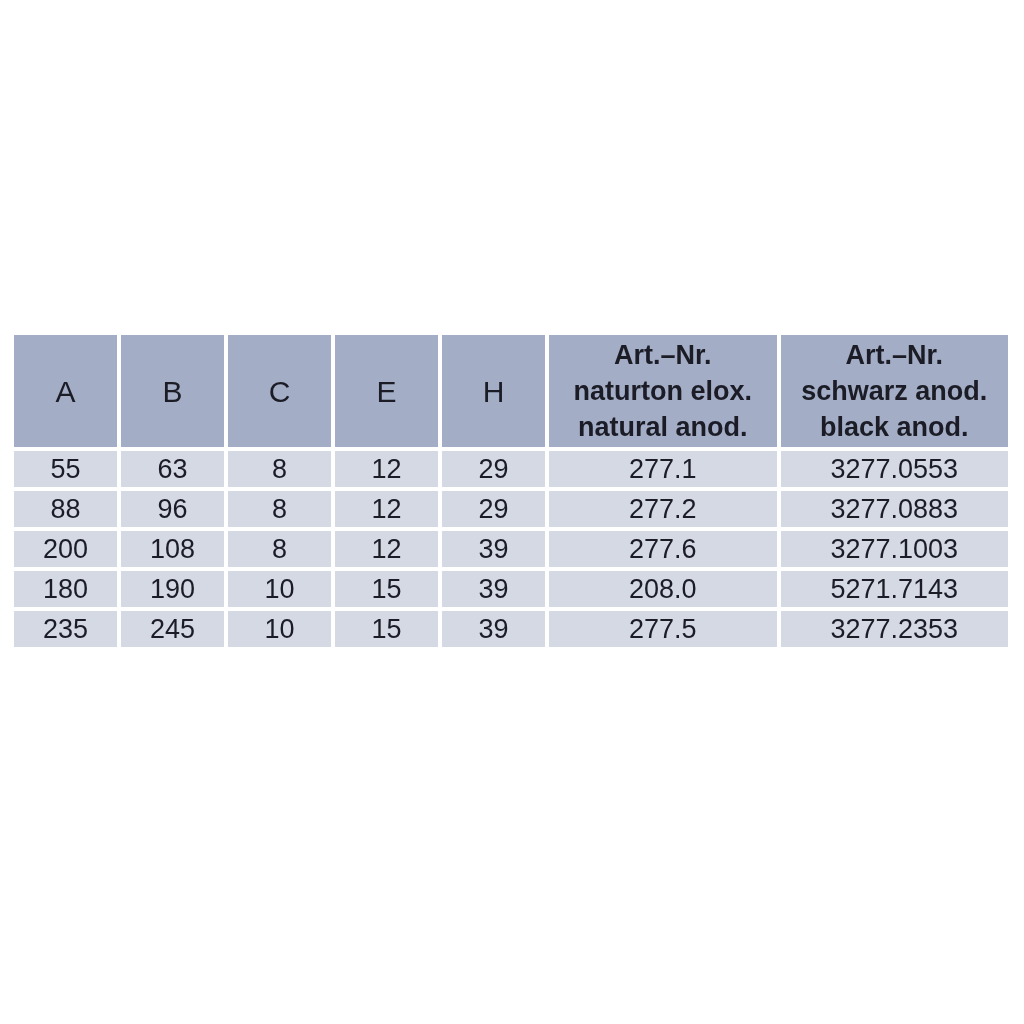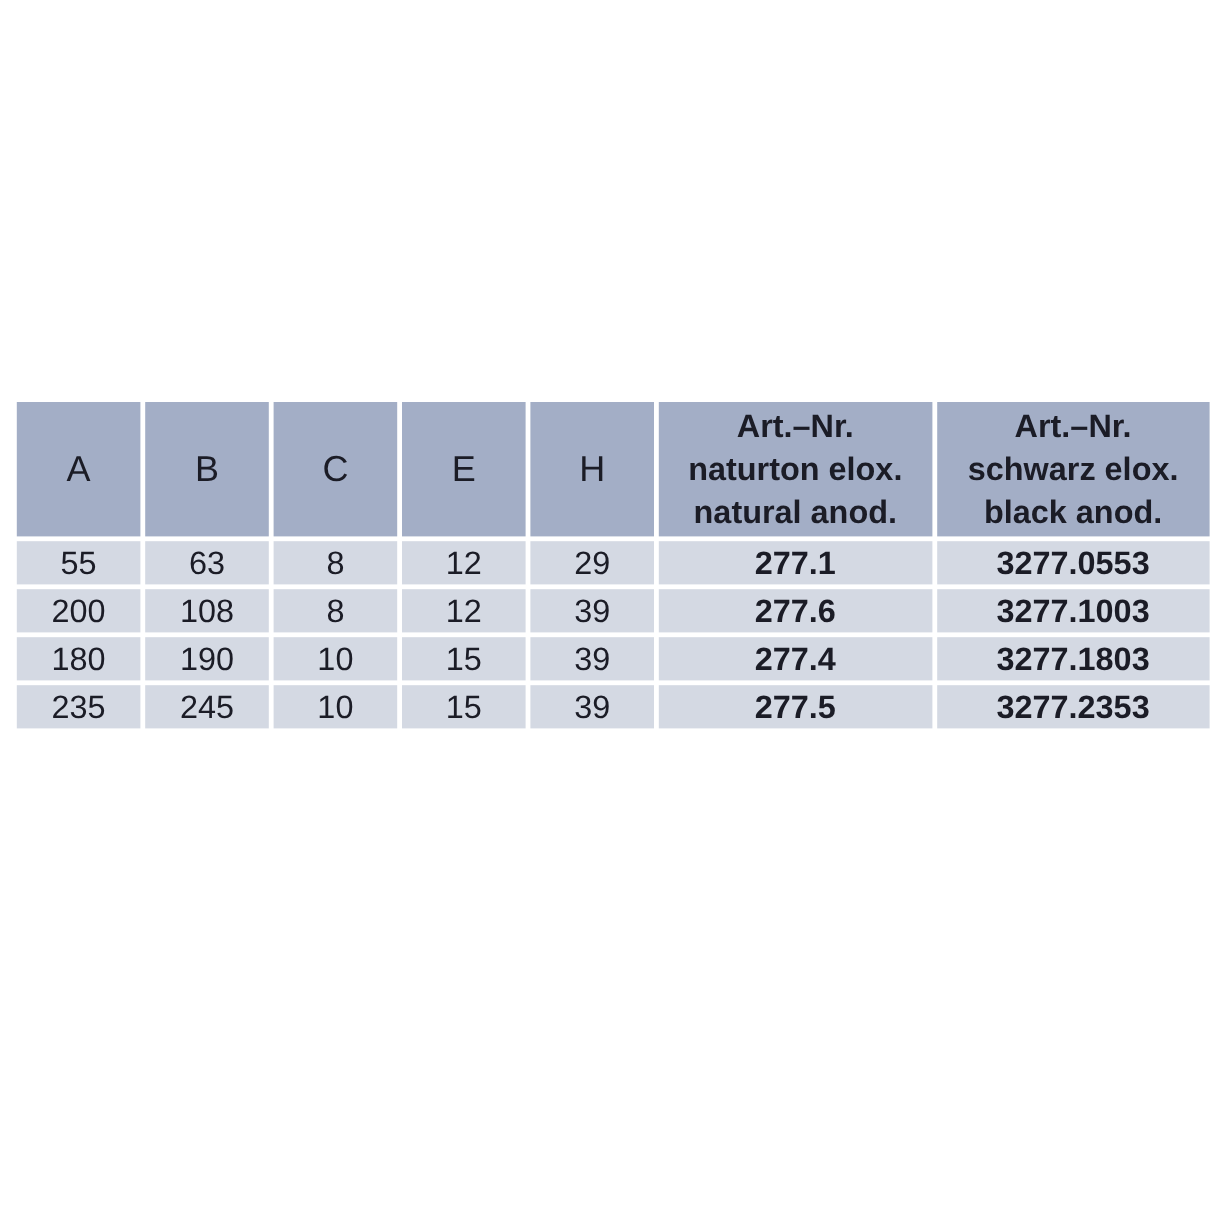--- a/index.html
+++ b/index.html
@@ -50,21 +50,21 @@
   thead th.art-header .hline {
     display: block;
     line-height: 36px;
   }
   tbody td {
     background: #d4d9e3;
     height: 36px;
     font-size: 27px;
   }
   tbody td.art-cell {
-    font-weight: bold;
+    font-weight: normal;
   }
 </style>
 </head>
 <body>
 
 <div class="page">
 
   <table class="spec-table">
     <colgroup>
       <col class="col-dim">
@@ -82,52 +82,61 @@
         <th>C</th>
         <th>E</th>
         <th>H</th>
         <th class="art-header">
           <span class="hline">Art.–Nr.</span>
           <span class="hline">naturton elox.</span>
           <span class="hline">natural anod.</span>
         </th>
         <th class="art-header">
           <span class="hline">Art.–Nr.</span>
-          <span class="hline">schwarz elox.</span>
+          <span class="hline">schwarz anod.</span>
           <span class="hline">black anod.</span>
         </th>
       </tr>
     </thead>
     <tbody>
       <tr>
         <td>55</td>
         <td>63</td>
         <td>8</td>
         <td>12</td>
         <td>29</td>
         <td class="art-cell">277.1</td>
         <td class="art-cell">3277.0553</td>
+      </tr>
+      <tr>
+        <td>88</td>
+        <td>96</td>
+        <td>8</td>
+        <td>12</td>
+        <td>29</td>
+        <td class="art-cell">277.2</td>
+        <td class="art-cell">3277.0883</td>
       </tr>
       <tr>
         <td>200</td>
         <td>108</td>
         <td>8</td>
         <td>12</td>
         <td>39</td>
         <td class="art-cell">277.6</td>
         <td class="art-cell">3277.1003</td>
       </tr>
       <tr>
         <td>180</td>
         <td>190</td>
         <td>10</td>
         <td>15</td>
         <td>39</td>
-        <td class="art-cell">277.4</td>
-        <td class="art-cell">3277.1803</td>
+        <td class="art-cell">208.0</td>
+        <td class="art-cell">5271.7143</td>
       </tr>
       <tr>
         <td>235</td>
         <td>245</td>
         <td>10</td>
         <td>15</td>
         <td>39</td>
         <td class="art-cell">277.5</td>
         <td class="art-cell">3277.2353</td>
       </tr>

